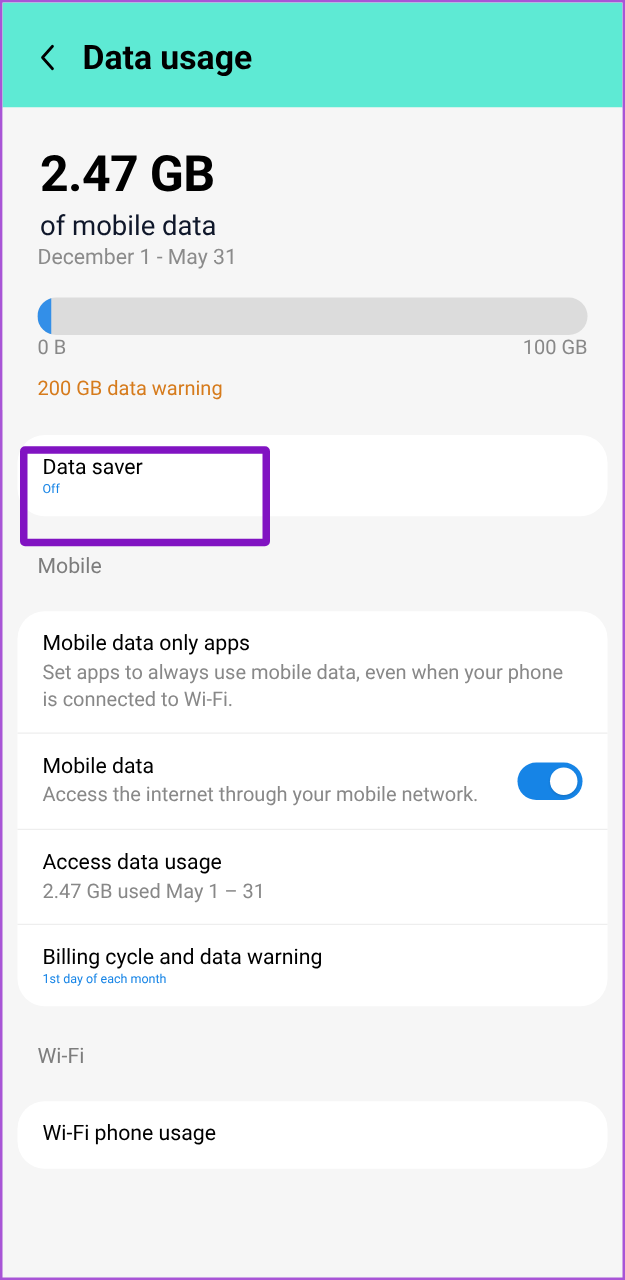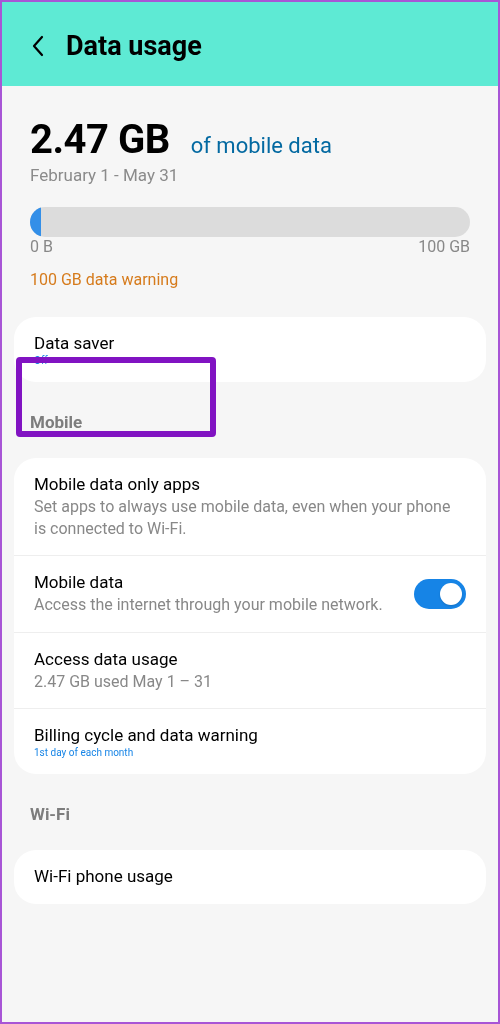--- a/index.html
+++ b/index.html
@@ -33,31 +33,32 @@
       color: #000;
     }
     .usage-summary {
       padding: 30px 28px 8px 28px;
       background: #f6f6f6;
     }
     .usage-amount-row {
       display: flex;
       align-items: baseline;
       gap: 6px;
+      flex-direction: column;
     }
     .usage-amount {
       font-size: 40px;
       font-weight: 700;
       color: #000;
       letter-spacing: -0.5px;
     }
     .usage-amount-label {
       font-size: 22px;
-      color: #0369a1;
-      margin-left: 15px;
+      color: #0f172a;
+      margin-left: 2px;
     }
     .usage-period {
       font-size: 17px;
       color: #8b8b8b;
       margin-top: 2px;
     }
     .progress-wrap {
       margin-top: 22px;
     }
     .progress-bar {
@@ -112,21 +113,21 @@
       line-height: 1.35;
     }
     .row-sub-accent {
       font-size: 10px;
       color: #1684e6;
     }
     .section-label {
       padding: 30px 28px 6px 28px;
       font-size: 17px;
       color: #7d7d7d;
-      font-weight: 700;
+      font-weight: 400;
     }
     .toggle {
       position: absolute;
       right: 20px;
       top: 50%;
       transform: translateY(-50%);
       width: 52px;
       height: 30px;
       border-radius: 15px;
       background: #1684e6;
@@ -165,31 +166,31 @@
     </svg>
   </span>
   <span class="page-title">Data usage</span>
 </div>
 
 <div class="usage-summary">
   <div class="usage-amount-row">
     <span class="usage-amount">2.47 GB</span>
     <span class="usage-amount-label">of mobile data</span>
   </div>
-  <div class="usage-period">February 1 - May 31</div>
+  <div class="usage-period">December 1 - May 31</div>
   <div class="progress-wrap">
     <div class="progress-bar">
       <div class="progress-fill"></div>
     </div>
     <div class="progress-labels">
       <span>0 B</span>
       <span>100 GB</span>
     </div>
   </div>
-  <div class="warning-label">100 GB data warning</div>
+  <div class="warning-label">200 GB data warning</div>
 </div>
 
 <div class="card">
   <div class="row">
     <div class="row-title">Data saver</div>
     <div class="row-sub-accent">Off</div>
   </div>
 </div>
 
 <div class="section-label">Mobile</div>

